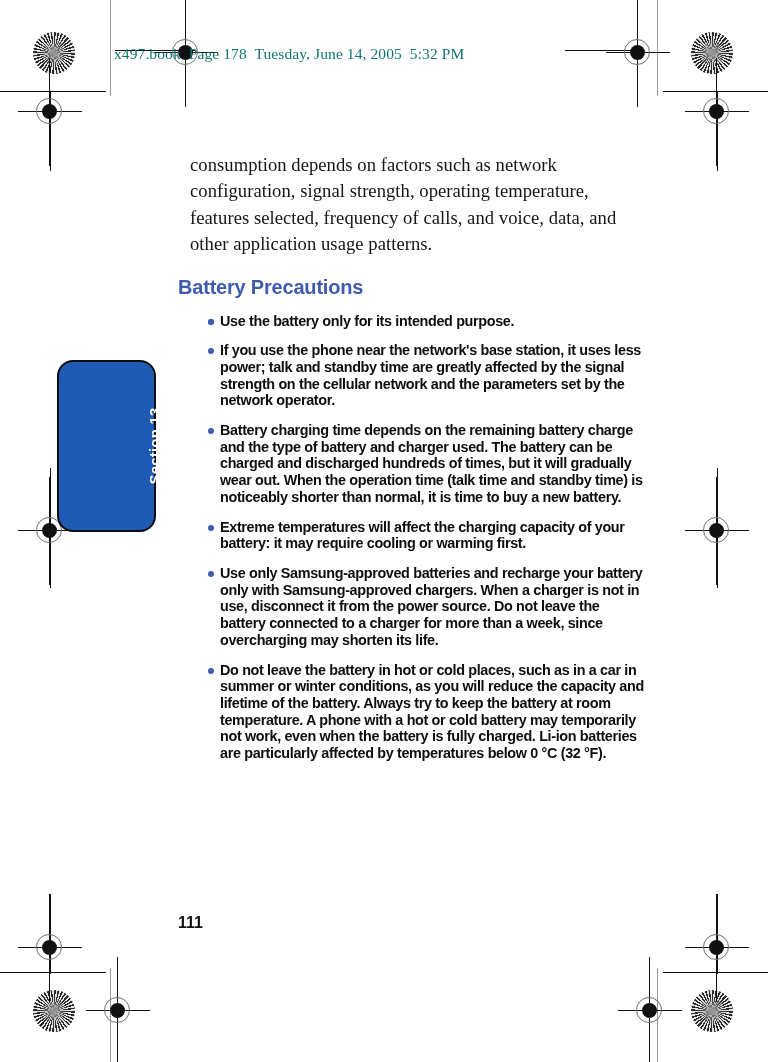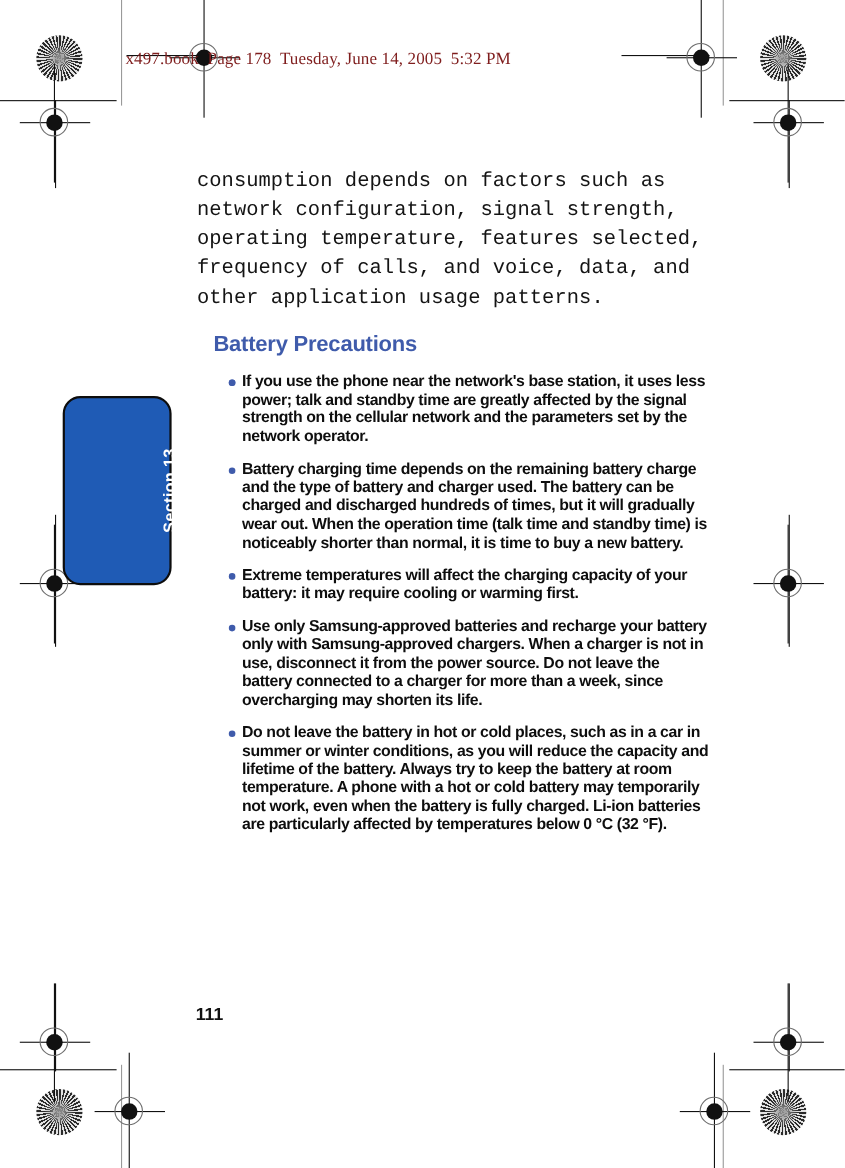--- a/index.html
+++ b/index.html
@@ -64,21 +64,21 @@
   .cropline.v { width: 1.2px; }
   .cropline.thin { background: #9a9a9a; width: 1px; }
 
   
   .slug {
     position: absolute;
     left: 114px;
     top: 45px;
     font-family: "Liberation Serif", serif;
     font-size: 15.5px;
-    color: #7f1d1d;
+    color: #0f766e;
     white-space: pre;
     letter-spacing: .1px;
   }
 
   
   .thumbtab {
     position: absolute;
     left: 57px;
     top: 360px;
     width: 99px;
@@ -104,34 +104,34 @@
 
   
   .page-body {
     position: absolute;
     left: 178px;
     top: 152px;
     width: 470px;
   }
 
   .intro-para {
-    font-family: Liberation Mono, monospace;
+    font-family: Liberation Serif, serif;
     font-size: 18.6px;
     line-height: 1.42;
     color: #141414;
-    margin: 0 0 6px 1px;
+    margin: 0 0 6px 12px;
     letter-spacing: .05px;
   }
 
   .section-heading {
     font-family: "Liberation Sans", sans-serif;
     font-size: 20px;
     font-weight: bold;
     color: #3f5bab;
-    margin: 18px 0 14px 16px;
+    margin: 18px 0 14px 0;
     letter-spacing: -0.2px;
   }
 
   ul.precautions {
     list-style: none;
     margin: 0;
     padding: 0 0 0 30px;
   }
   ul.precautions > li {
     position: relative;
@@ -269,20 +269,24 @@
   <p class="intro-para">consumption depends on factors such as network configuration, signal strength, operating temperature, features selected, frequency of calls, and voice, data, and other application usage patterns.</p>
 
   <h2 class="section-heading">Battery Precautions</h2>
 
   <ul class="precautions">
     <li>
       <span class="bullet"></span>
     </li>
     <li>
       <span class="bullet"></span>
+      <span>Use the battery only for its intended purpose.</span>
+    </li>
+    <li>
+      <span class="bullet"></span>
       <span>If you use the phone near the network's base station, it uses less power; talk and standby time are greatly affected by the signal strength on the cellular network and the parameters set by the network operator.</span>
     </li>
     <li>
       <span class="bullet"></span>
       <span>Battery charging time depends on the remaining battery charge and the type of battery and charger used. The battery can be charged and discharged hundreds of times, but it will gradually wear out. When the operation time (talk time and standby time) is noticeably shorter than normal, it is time to buy a new battery.</span>
     </li>
     <li>
       <span class="bullet"></span>
       <span>Extreme temperatures will affect the charging capacity of your battery: it may require cooling or warming first.</span>
     </li>

